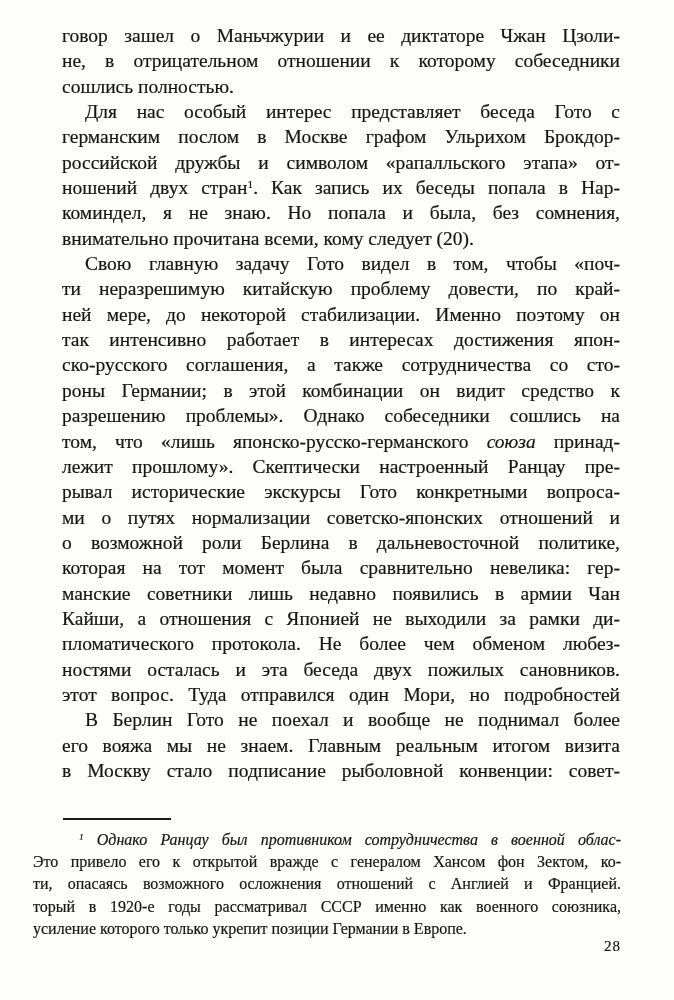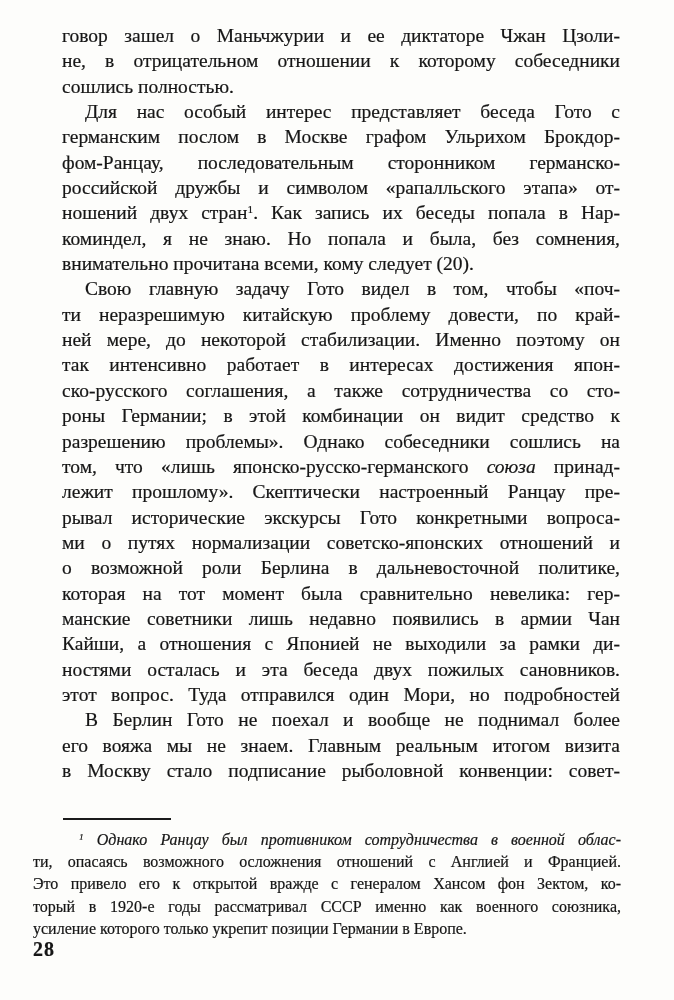--- a/index.html
+++ b/index.html
@@ -64,69 +64,68 @@
     top: 818px;
     width: 108px;
     height: 2px;
     background: #1b1b1b;
   }
   .page-number {
     position: absolute;
     left: 33px;
     top: 938px;
     width: 588px;
-    text-align: left;
-    font-size: 20px;
+    text-align: right;
+    font-size: 15px;
     letter-spacing: 1px;
-    font-weight: bold;
   }
 </style>
 </head>
 <body style="background: rgb(253, 253, 251); color: rgb(22, 22, 22);">
 
 <div class="page">
 
   <section class="main-text" id="main-text">
       <div class="line"><span>говор зашел о Маньчжурии и ее диктаторе Чжан Цзоли-</span></div>
       <div class="line"><span>не, в отрицательном отношении к которому собеседники</span></div>
       <div class="line end"><span>сошлись полностью.</span></div>
       <div class="line indent"><span>Для нас особый интерес представляет беседа Гото с</span></div>
       <div class="line"><span>германским послом в Москве графом Ульрихом Брокдор-</span></div>
-      <div class="line"><span>фом-Ранцау, последовательным сторонником германско-</span></div>
       <div class="line"><span>российской дружбы и символом «рапалльского этапа» от-</span></div>
       <div class="line"><span>ношений двух стран</span><sup>1</sup><span>. Как запись их беседы попала в Нар-</span></div>
       <div class="line"><span>коминдел, я не знаю. Но попала и была, без сомнения,</span></div>
       <div class="line end"><span>внимательно прочитана всеми, кому следует (20).</span></div>
       <div class="line indent"><span>Свою главную задачу Гото видел в том, чтобы «поч-</span></div>
       <div class="line"><span>ти неразрешимую китайскую проблему довести, по край-</span></div>
       <div class="line"><span>ней мере, до некоторой стабилизации. Именно поэтому он</span></div>
       <div class="line"><span>так интенсивно работает в интересах достижения япон-</span></div>
       <div class="line"><span>ско-русского соглашения, а также сотрудничества со сто-</span></div>
       <div class="line"><span>роны Германии; в этой комбинации он видит средство к</span></div>
       <div class="line"><span>разрешению проблемы». Однако собеседники сошлись на</span></div>
       <div class="line"><span>том, что «лишь японско-русско-германского </span><em>союза</em><span> принад-</span></div>
       <div class="line"><span>лежит прошлому». Скептически настроенный Ранцау пре-</span></div>
       <div class="line"><span>рывал исторические экскурсы Гото конкретными вопроса-</span></div>
       <div class="line"><span>ми о путях нормализации советско-японских отношений и</span></div>
       <div class="line"><span>о возможной роли Берлина в дальневосточной политике,</span></div>
       <div class="line"><span>которая на тот момент была сравнительно невелика: гер-</span></div>
       <div class="line"><span>манские советники лишь недавно появились в армии Чан</span></div>
       <div class="line"><span>Кайши, а отношения с Японией не выходили за рамки ди-</span></div>
+      <div class="line"><span>пломатического протокола. Не более чем обменом любез-</span></div>
       <div class="line"><span>ностями осталась и эта беседа двух пожилых сановников.</span></div>
       <div class="line"><span>этот вопрос. Туда отправился один Мори, но подробностей</span></div>
       <div class="line indent"><span>В Берлин Гото не поехал и вообще не поднимал более</span></div>
       <div class="line"><span>его вояжа мы не знаем. Главным реальным итогом визита</span></div>
       <div class="line"><span>в Москву стало подписание рыболовной конвенции: совет-</span></div>
     </section>
 
   <div class="fn-rule"></div>
 
   <section class="footnote-block" id="footnote">
       <div class="line indent"><sup>1</sup><span> Однако Ранцау был противником сотрудничества в военной облас-</span></div>
+      <div class="line"><span>Это привело его к открытой вражде с генералом Хансом фон Зектом, ко-</span></div>
       <div class="line"><span>ти, опасаясь возможного осложнения отношений с Англией и Францией.</span></div>
-      <div class="line"><span>Это привело его к открытой вражде с генералом Хансом фон Зектом, ко-</span></div>
       <div class="line"><span>торый в 1920-е годы рассматривал СССР именно как военного союзника,</span></div>
       <div class="line end"><span>усиление которого только укрепит позиции Германии в Европе.</span></div>
     </section>
 
   <div class="page-number">28</div>
 
 </div>
 
 </body></html>

